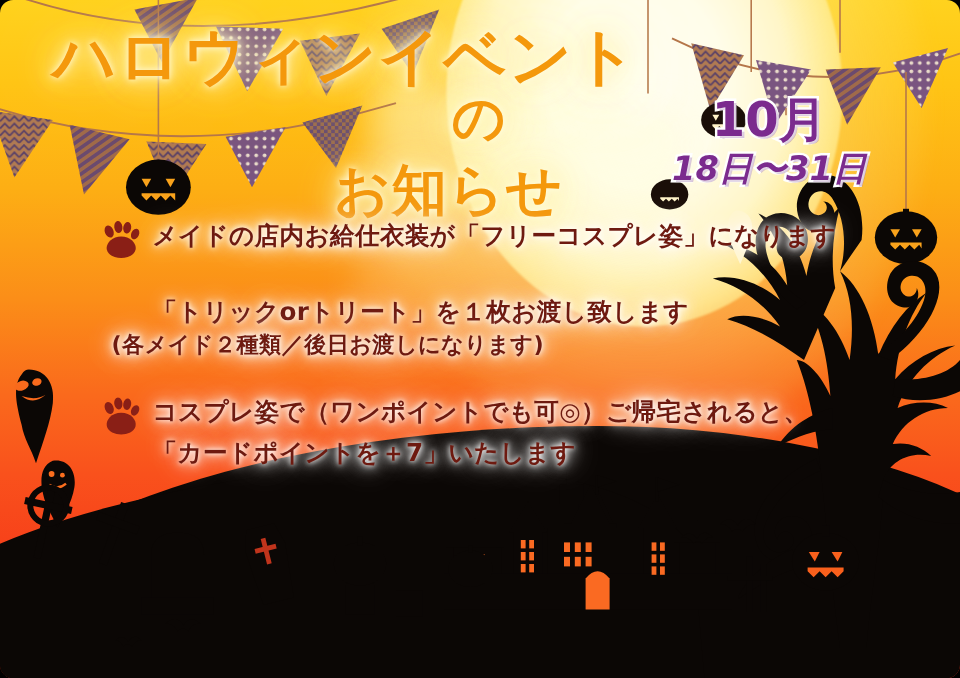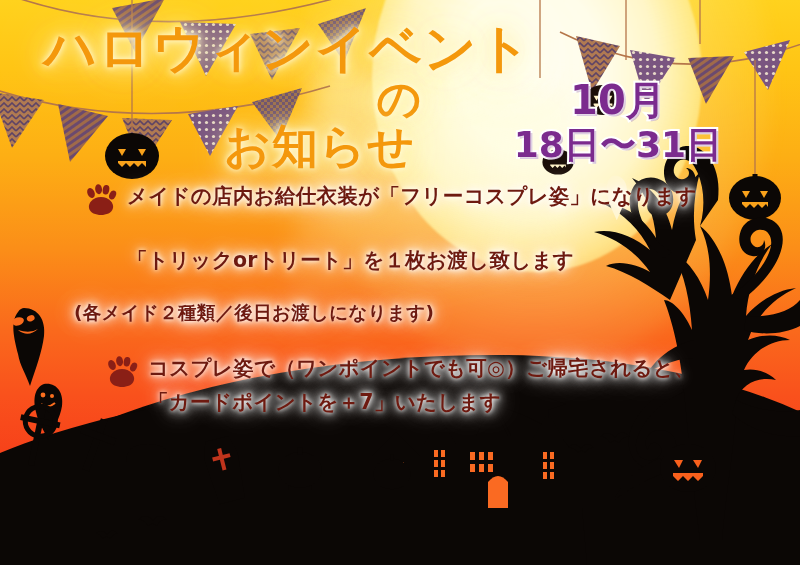--- a/index.html
+++ b/index.html
@@ -15,20 +15,21 @@
         #FFD21E 0%,
         #FFC515 12%,
         #FDAE14 28%,
         #FB8E18 44%,
         #FA6A1C 58%,
         #F9511C 70%,
         #F7421A 80%,
         #F03A18 88%,
         #E8351A 95%,
         #E23218 100%);
+    border-radius: 11px;
   }
 
   
   .moon {
     position:absolute; left:372px; top:-118px;
     width:330px; height:390px; border-radius:50%;
     background:radial-gradient(ellipse at 48% 48%,
       #FFFEF2 0%, #FFFDEA 30%, #FFF6C8 52%,
       rgba(255,237,150,0.85) 68%, rgba(255,220,100,0.45) 82%,
       rgba(255,205,70,0.12) 93%, rgba(255,200,60,0) 100%);
@@ -84,58 +85,58 @@
   .title-line2 {
     font-size:44px; font-weight:bold; color:#F4980C;
     line-height:1.05; margin-top:2px; text-align:center;
     padding-left:230px;
     text-shadow:
       0 0 6px #FFFDE8, 0 0 14px #FFF7C0, 0 0 26px #FFF2A8,
       0 0 40px rgba(255,245,170,0.85);
   }
   .title-line3 {
     font-size:46px; font-weight:bold; color:#F4980C;
-    line-height:1.05; margin-top:0px; 
+    line-height:1.05; margin-top:12px; text-align:center;
     padding-left:180px; letter-spacing:1px;
     text-shadow:
       0 0 6px #FFFDE8, 0 0 14px #FFF7C0, 0 0 26px #FFF2A8,
       0 0 40px rgba(255,245,170,0.85);
   }
 
   
   .date-block {
     position:absolute; right:78px; top:50px; z-index:32; text-align:center;margin-top:28px;
   }
   .date-month, .date-range {
     font-weight:bold; color:#7B2B8E; line-height:1.12;
     -webkit-text-stroke:4px #FFFFFF;
     paint-order:stroke fill;
     text-shadow:0 0 3px rgba(255,255,255,0.95), 2px 2px 0 rgba(90,20,110,0.25);
   }
   .date-month { font-size:40px; }
-  .date-range { font-size:36px; margin-top:2px; white-space:nowrap; }
+  .date-range { font-size:28px; margin-top:2px; white-space:nowrap;font-style:italic; }
 
   
   .bullets { position:absolute; left:0; top:182px; width:788px; z-index:34; }
   .bullet-group { position:relative; margin-bottom:13px; }
   .bullet-row { display:flex; align-items:flex-start; }
   .paw { flex:0 0 auto; width:34px; height:32px; margin:2px 9px 0 84px; }
   .btxt {
     font-size:20.5px; font-weight:bold; color:#6E1A10;
     line-height:1.42; letter-spacing:0.3px; white-space:nowrap;
     text-shadow:
       0 0 4px #FFFFFF, 0 0 8px #FFFFFF, 0 0 13px rgba(255,255,255,0.95),
       0 0 20px rgba(255,255,255,0.8), 0 0 30px rgba(255,255,255,0.55);
   }
   .btxt.sub { padding-left:127px; }
-  .btxt.sub2 { padding-left:74px; font-size:18.5px;margin-top:25px; }
+  .btxt.sub2 { padding-left:93px; font-size:18.5px; }
   .btxt.bright { color:#8E1A10; }
   .g1 { margin-bottom:30px; }
   .g2 { margin-bottom:28px; }
-  .g3 { margin-bottom:42px;padding-left:21px; }
+  .g3 { margin-bottom:42px; }
 </style>
 </head>
 <body>
 
 <div class="poster">
 
   <div class="moonglow"></div>
   <div class="moon"></div>
   <div class="moonbeam"></div>
 

